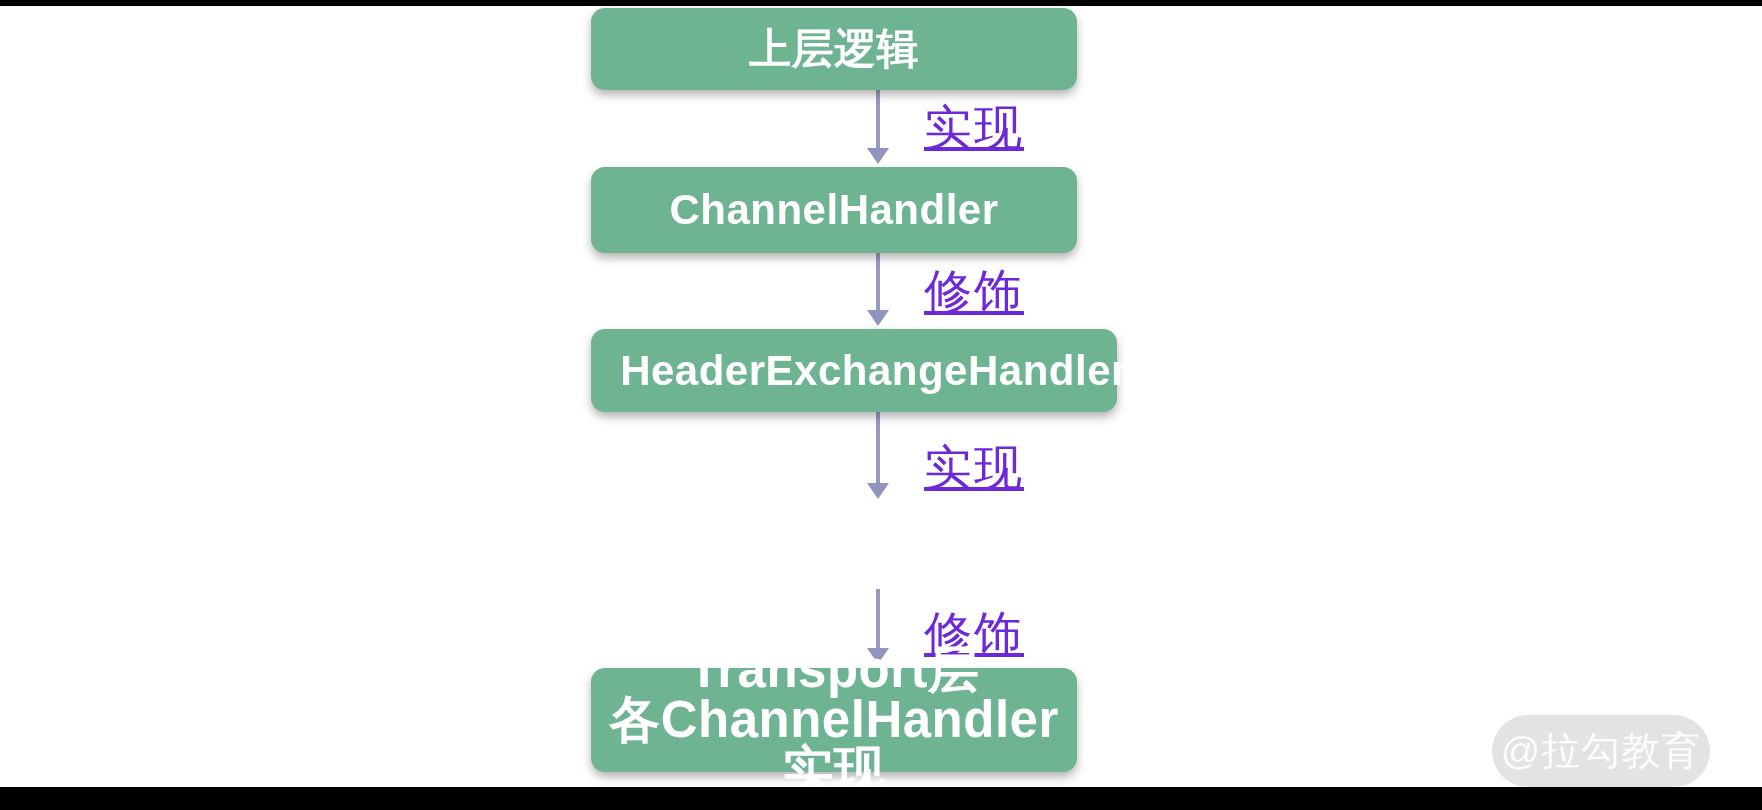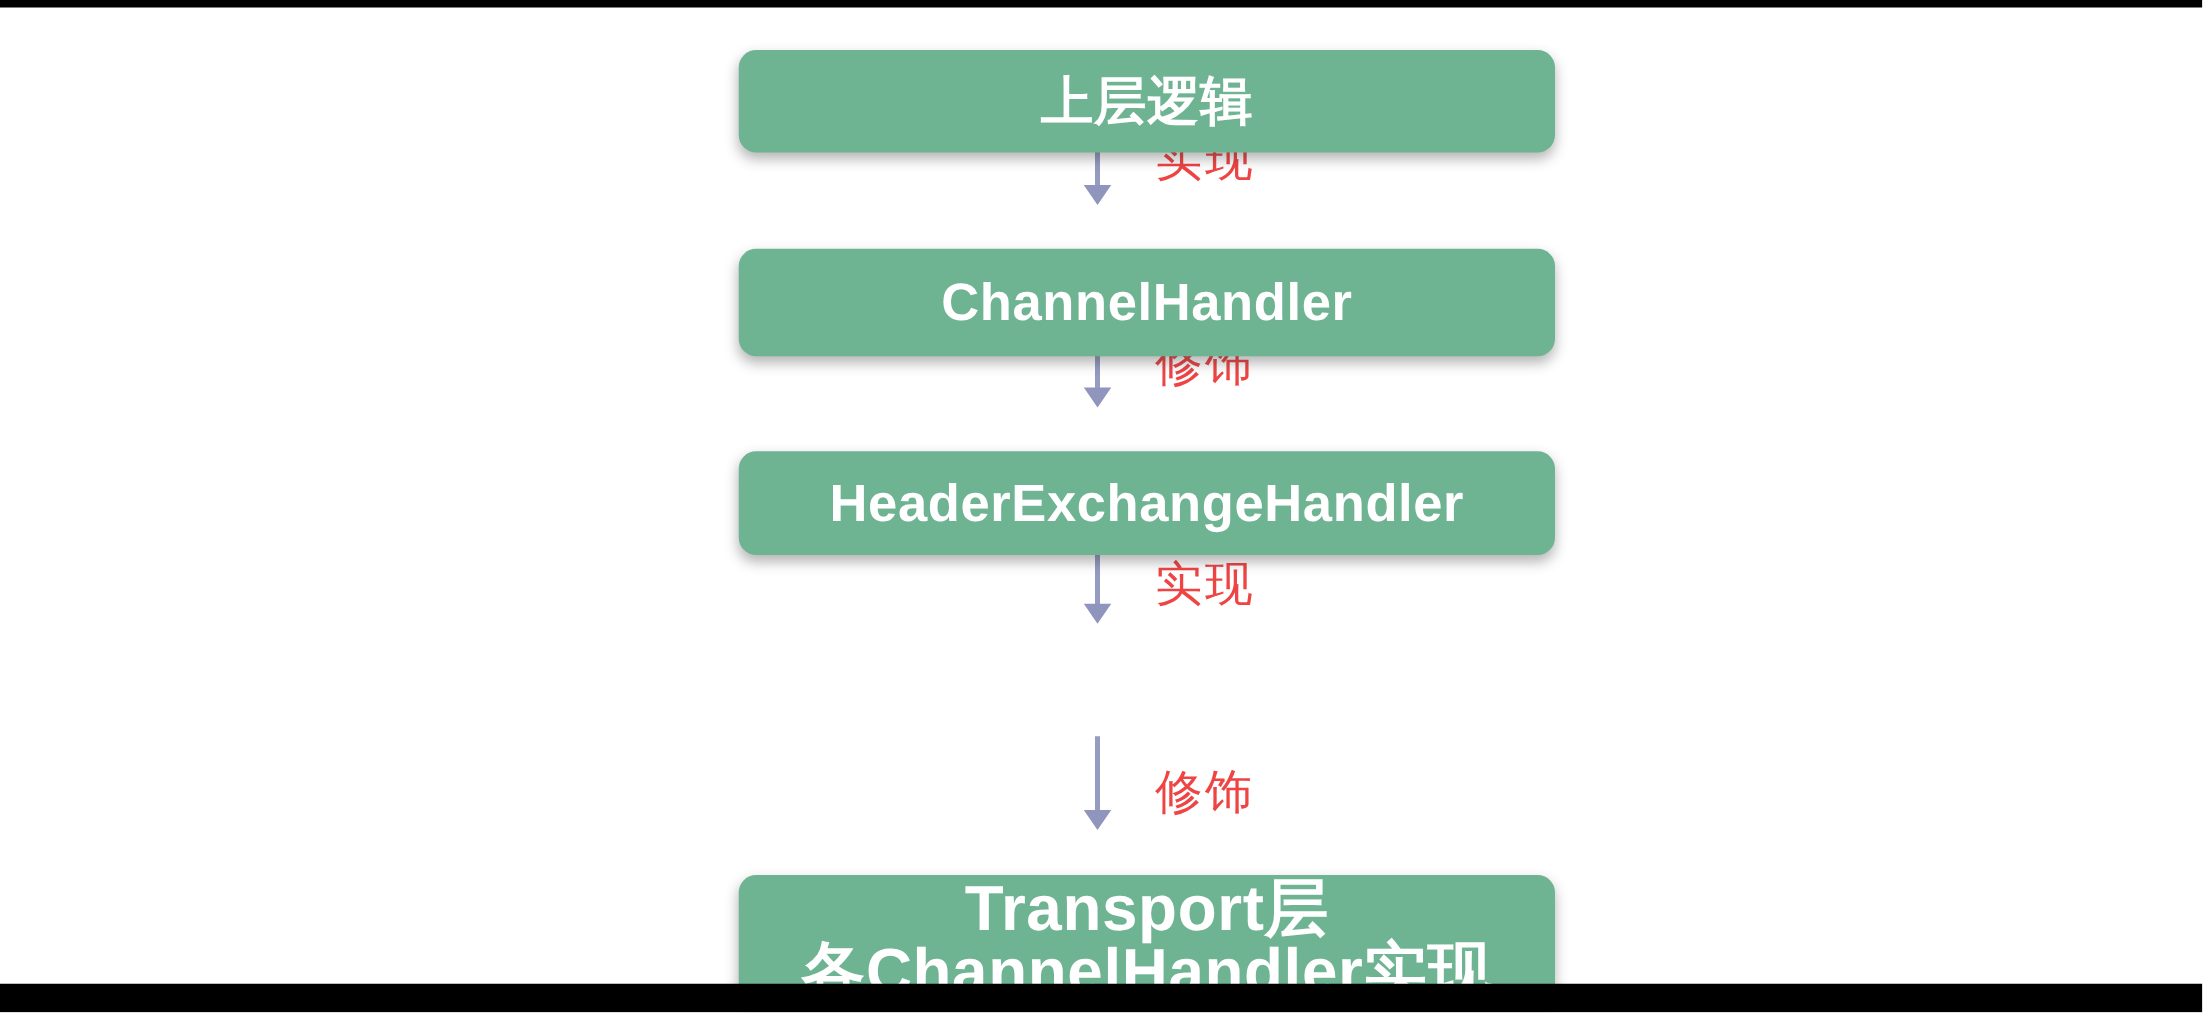--- a/index.html
+++ b/index.html
@@ -25,40 +25,39 @@
   .bar-bottom {
     position: absolute;
     left: 0; top: 787px;
     width: 1762px; height: 23px;
     background: #000000;
     z-index: 5;
   }
   .node {
     position: absolute;
     left: 591px;
-    width: 653px;
+    width: 486px;
     background: #6eb392;
     border-radius: 14px;
     box-shadow: 0 5px 10px rgba(40, 40, 40, 0.35);
     color: #ffffff;
     font-weight: bold;
     font-size: 42px;
     display: flex;
     align-items: center;
     justify-content: center;
     text-align: center;
     letter-spacing: 0.5px;
     white-space: pre-line;
     line-height: 50px;
     z-index: 2;
-    margin-top: 32px;
   }
   .n1 { top: 8px;   height: 82px;  }
   .n2 { top: 167px; height: 86px;  }
-  .n3 { top: 329px; height: 83px;  }
+  .n3 { top: 329px; height: 83px; padding-left: 40px;  }
   .n4 { top: 502px; height: 87px;  }
   .n5 { top: 668px; height: 104px; font-size: 51px; }
 
   .edge-line {
     position: absolute;
     left: 876px;
     width: 4px;
     background: #959bc1;
     z-index: 1;
   }
@@ -77,25 +76,26 @@
     z-index: 1;
   }
   .e1h { top: 148px; }
   .e2h { top: 310px; }
   .e3h { top: 483px; }
   .e4h { top: 648px; }
 
   .edge-label {
     position: absolute;
     left: 924px;
-    color: #ef4444;
-    font-size: 38px;
+    color: #6d28d9;
+    font-size: 48px;
     line-height: 38px;
     letter-spacing: 2px;
     z-index: 1;
+    text-decoration: underline;
   }
   .el1 { top: 109px; }
   .el2 { top: 273px; }
   .el3 { top: 449px; }
   .el4 { top: 615px; }
 
   .watermark {
     position: absolute;
     left: 1492px;
     top: 715px;
@@ -139,14 +139,15 @@
   <div class="edge-label el3">实现</div>
 
 
   <div class="edge-line e4"></div>
   <div class="edge-head e4h"></div>
   <div class="edge-label el4">修饰</div>
 
   <div class="node n5">Transport层
 各ChannelHandler实现</div>
 
+  <div class="watermark">@拉勾教育</div>
 
 </div>
 
 </body></html>

